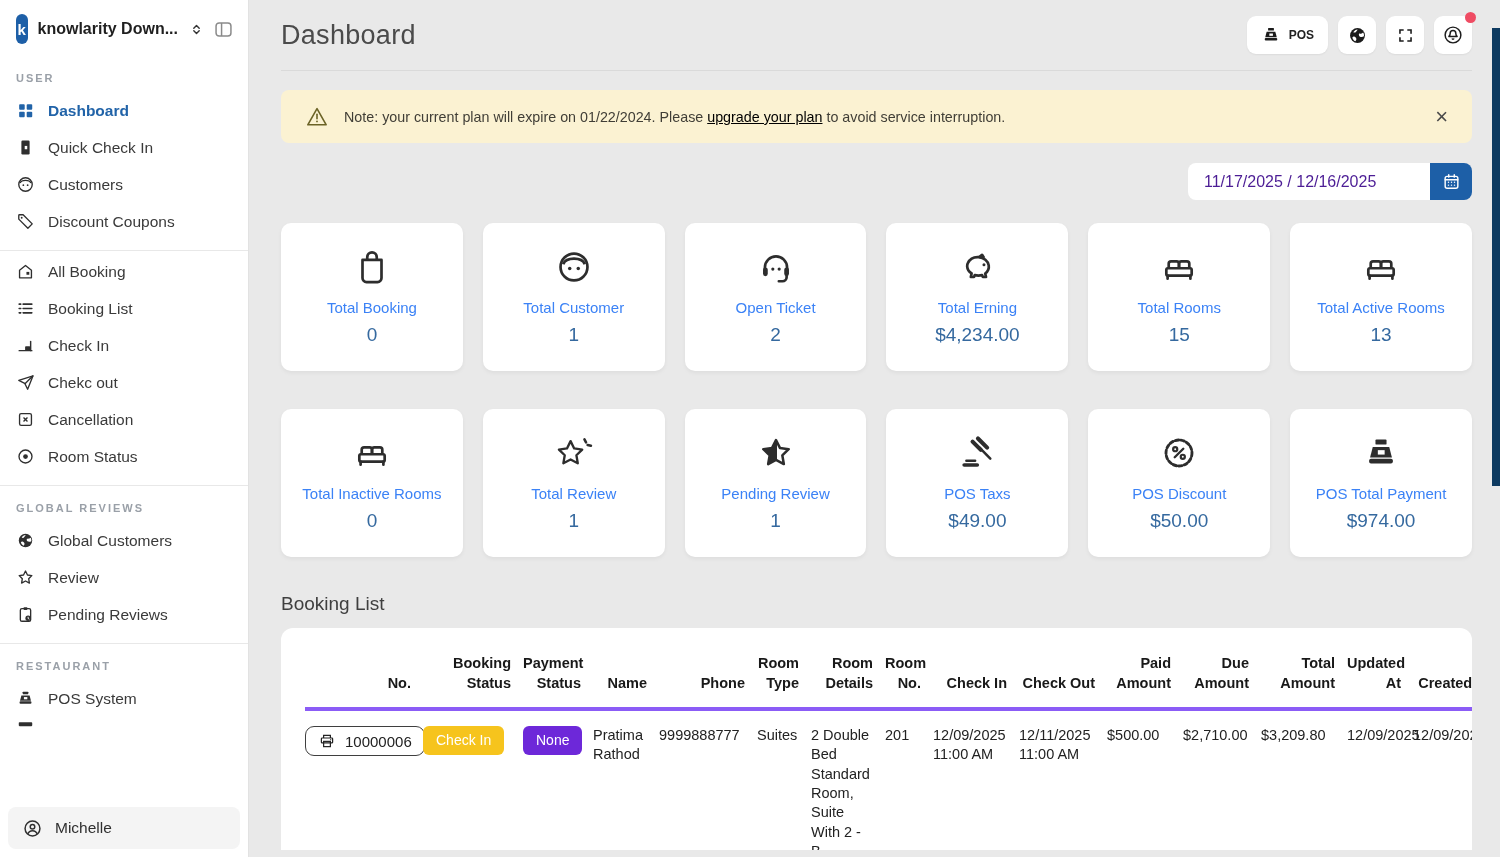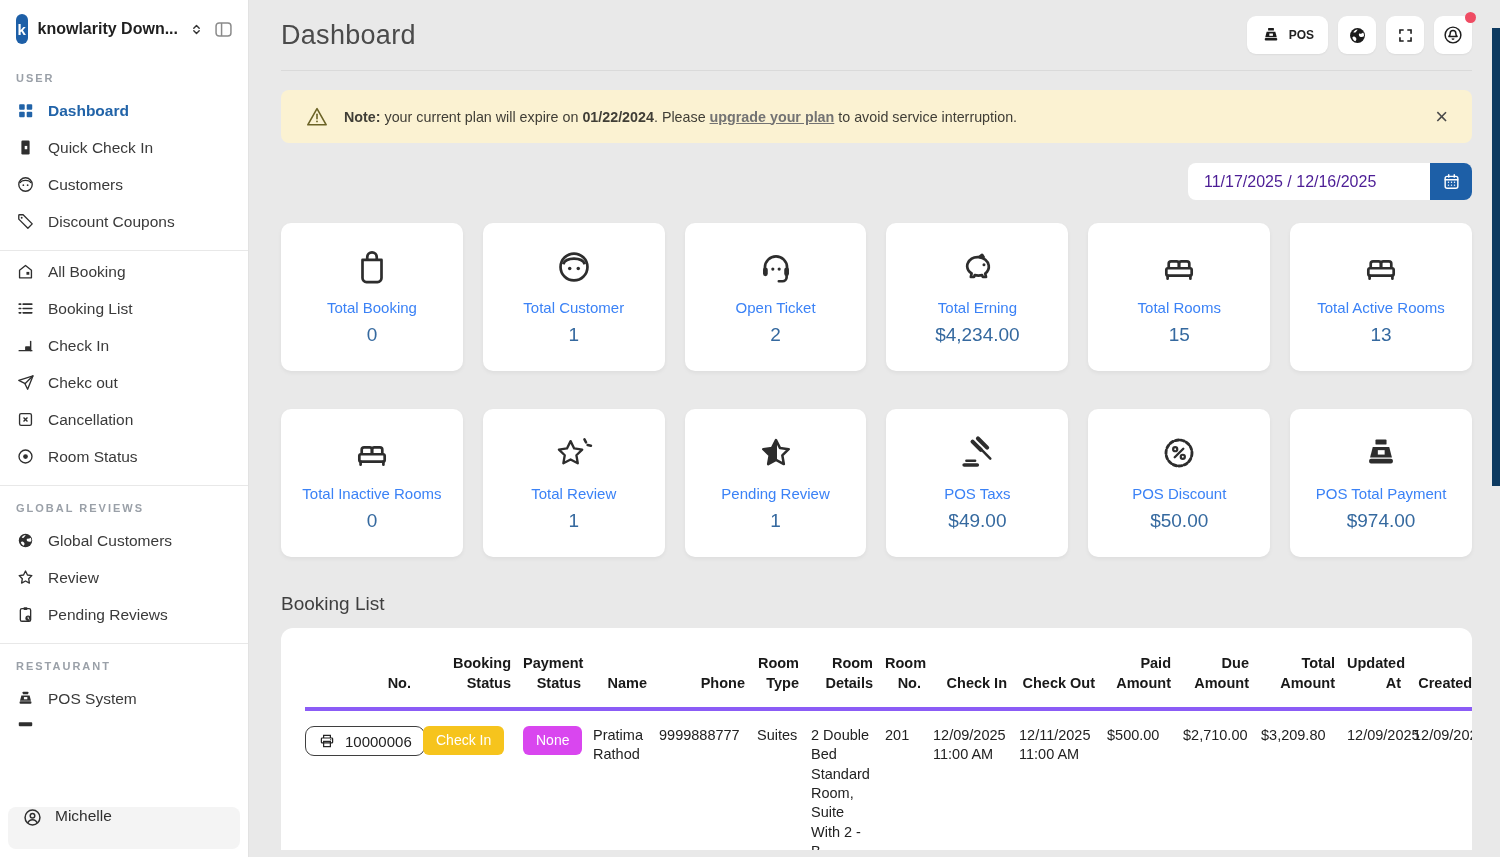--- a/index.html
+++ b/index.html
@@ -20,21 +20,21 @@
   .sb-section-label { padding:14px 16px 8px; font-size:11px; font-weight:bold; color:#9aa0a8;
                       letter-spacing:2px; text-transform:uppercase; }
   .sb-divider { border-top:1px solid #e8e8e8; margin:10px 0 2px; }
   .sb-item { display:flex; align-items:center; gap:13px; padding:9px 16px; font-size:15.5px;
              color:#3a3a3a; cursor:pointer; }
   .sb-item .ic { width:19px; height:19px; color:#2f2f2f; flex:none; }
   .sb-item.active { color:#2163a8; font-weight:bold; }
   .sb-item.active .ic { color:#2163a8; }
   .sb-item-partial { height:12px; overflow:hidden; padding:2px 16px 0; }
   .sb-footer { margin:8px; margin-top:auto; background:#f4f4f4; border-radius:8px; height:42px;
-               display:flex; gap:12px; padding:0 14px; font-size:15.5px;
+               display:flex; align-items:center; gap:12px; padding:0 14px; font-size:15.5px;
                color:#2f2f2f; cursor:pointer; }
 
   
   .main { position:absolute; left:249px; top:0; right:0; bottom:0; }
   .main-header { height:71px; margin:0 28px 0 32px; border-bottom:1px solid #dadada;
                  display:flex; align-items:center; justify-content:space-between; }
   .page-title { font-size:27px; font-weight:500; color:#4b4b4b; letter-spacing:.3px; }
   .hdr-actions { display:flex; gap:10px; align-items:center; }
   .btn-white { background:#fff; border:none; border-radius:9px; height:38px; cursor:pointer;
                display:flex; align-items:center; justify-content:center; gap:8px;
@@ -44,22 +44,22 @@
   .btn-ic .ic, .btn-pos .ic { color:#1b1b1b; }
   .notif-dot { position:absolute; top:-4px; right:-4px; width:11px; height:11px;
                border-radius:50%; background:#ef4c63; }
 
   .content { padding:19px 28px 0 32px; }
 
   
   .note { background:#fbf2d2; border-radius:8px; height:53px; display:flex; align-items:center;
           gap:15px; padding:0 24px; }
   .note-text { font-size:14.3px; color:#403e36; }
-  .note-text b { font-weight:bold; }
-  .note-link { font-weight:bold; text-decoration:underline; color:#737373; cursor:pointer; }
+  .note-text b { font-weight:normal; }
+  .note-link { font-weight:normal; text-decoration:underline; color:#000000; cursor:pointer; }
   .note-close { margin-left:auto; font-size:22px; color:#4a4a4a; background:none; border:none;
                 cursor:pointer; line-height:1; font-family:inherit; }
 
   
   .date-row { display:flex; justify-content:flex-end; margin-top:20px; }
   .date-input { width:242px; height:37px; border:none; border-radius:8px 0 0 8px; background:#fff;
                 padding:0 16px; font-size:16px; color:#4c1d95; font-family:inherit; outline:none; }
   .date-btn { width:42px; height:37px; border:none; border-radius:0 8px 8px 0; background:#1d5fa7;
               display:flex; align-items:center; justify-content:center; cursor:pointer; }
 
@@ -79,21 +79,21 @@
   table { border-collapse:collapse; table-layout:fixed; width:1198px; }
   th { vertical-align:bottom; text-align:right; padding:26px 12px 14px 0; font-size:14.5px;
        font-weight:bold; color:#191919; line-height:1.35; border-bottom:4px solid #8b5cf6; }
   td { vertical-align:top; padding:15px 12px 0 0; font-size:14.5px; color:#222; line-height:1.33; }
   .btn-print { display:inline-flex; align-items:flex-end; gap:9px; border:1.6px solid #3f3f3f;
                border-radius:9px; padding:5px 12px; font-size:15px; color:#222; background:#fff;
                cursor:pointer; font-family:inherit; }
   .badge { display:inline-block; border-radius:6px; padding:5px 13px; font-size:14px; color:#fff;
            white-space:nowrap; }
   .badge-yellow { background:#f6c41d; }
-  .badge-red { background:#d946ef; }
+  .badge-red { background:#6d28d9; }
 
   
   .scrollbar { position:absolute; right:0; top:0; width:8px; height:857px; background:#e9e9e9; }
   .scroll-thumb { position:absolute; right:0; top:28px; width:8px; height:458px; background:#0d3a60; }
 </style>
 </head>
 <body>
 
 <aside class="sidebar">
   <div class="sb-header">

